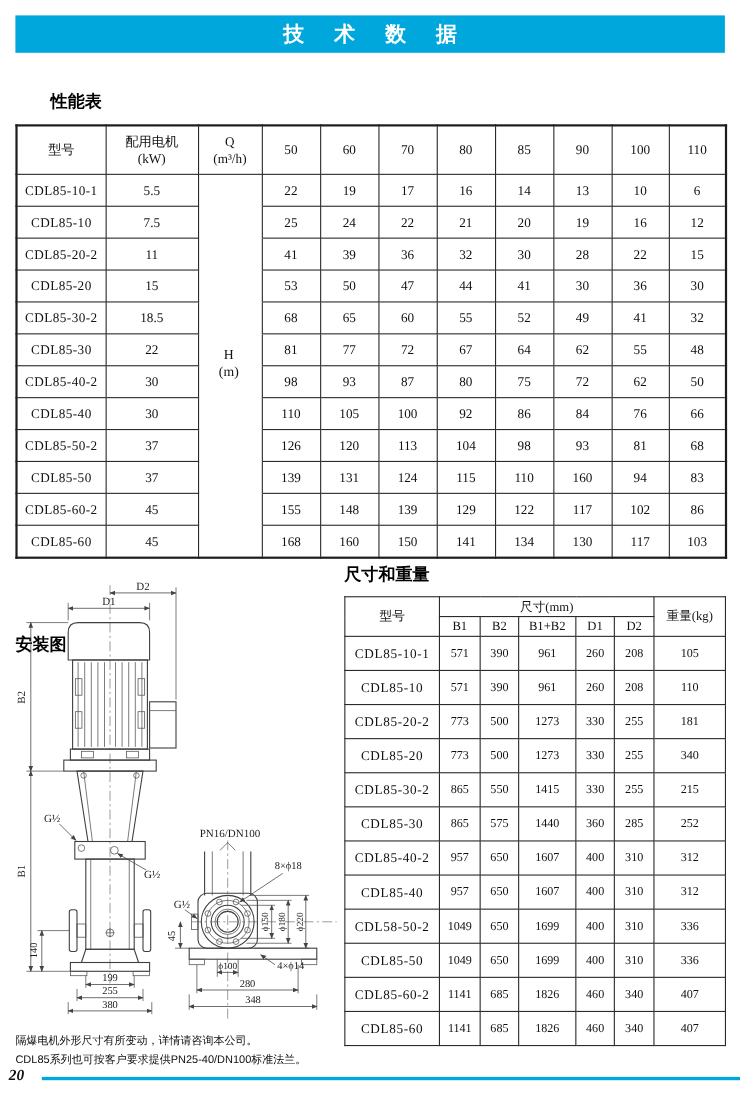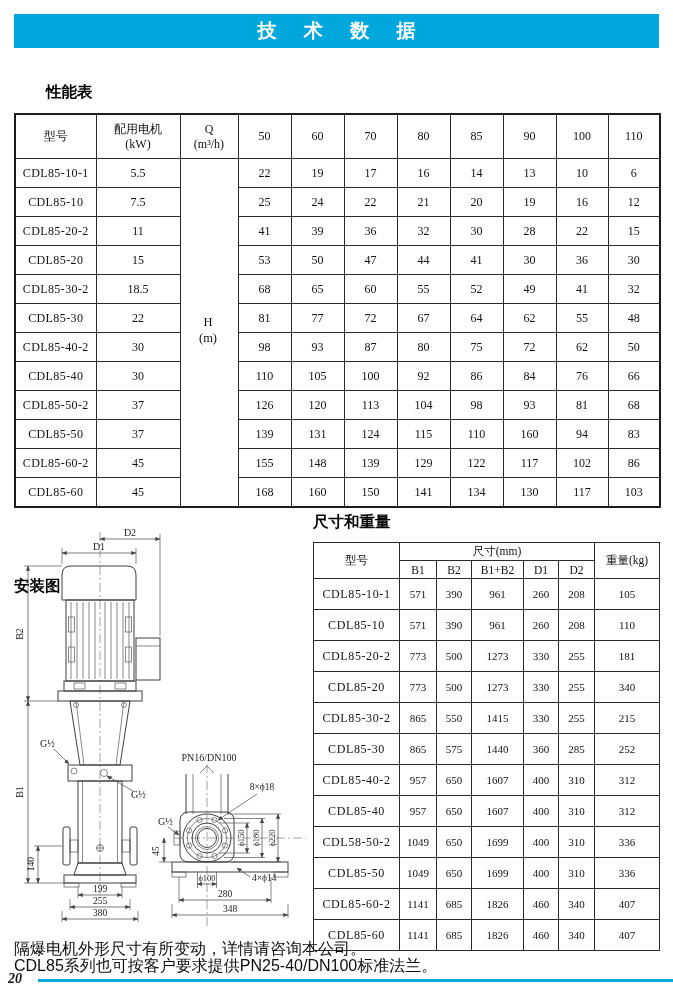--- a/index.html
+++ b/index.html
@@ -50,21 +50,21 @@
     stroke:#3f3f3f;fill:none;stroke-width:1;
   }
   .dwg .thin{stroke-width:.7;stroke:#555;}
   .dwg .dim{stroke-width:.7;stroke:#444;}
   .dwg .cl{stroke-width:.6;stroke:#666;stroke-dasharray:9 3 2 3;}
   .dwg text{fill:#1b1b1b;stroke:none;font-family:"Liberation Serif",serif;font-size:10px;}
   .dwg .t9{font-size:9.5px;} .dwg .t85{font-size:8.5px;}
   .dwg .ar{fill:#444;stroke:none;}
 
   
-  .note{position:absolute;left:14px;font-family:"Liberation Sans",sans-serif;font-size:16px;color:#0d0d0d;}
+  .note{position:absolute;left:14px;font-family:"Liberation Sans",sans-serif;font-size:10px;color:#0d0d0d;}
   #note1{top:939px;} #note2{top:956px;}
   .page-num{position:absolute;left:8px;top:971px;font-style:italic;font-weight:bold;font-size:14px;}
   .bottom-rule{position:absolute;left:38px;top:979px;width:635px;height:3px;background:#00a7dc;}
 </style>
 </head>
 <body>
 
 <div class="banner">
   <span>技 术 数 据</span>
 </div>

